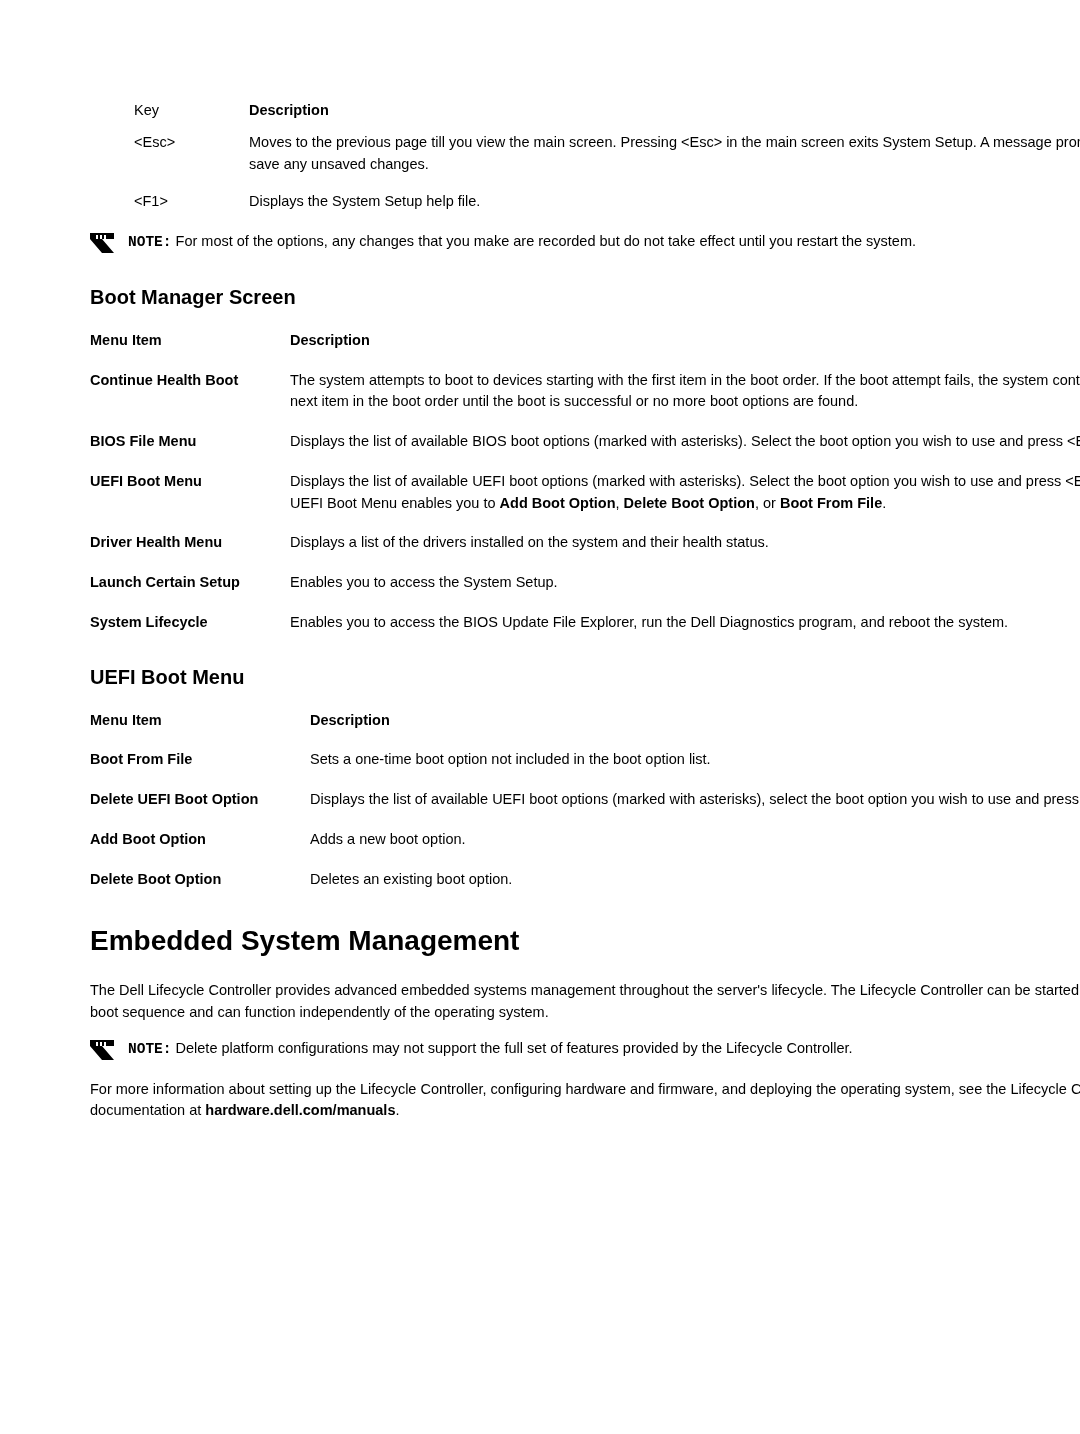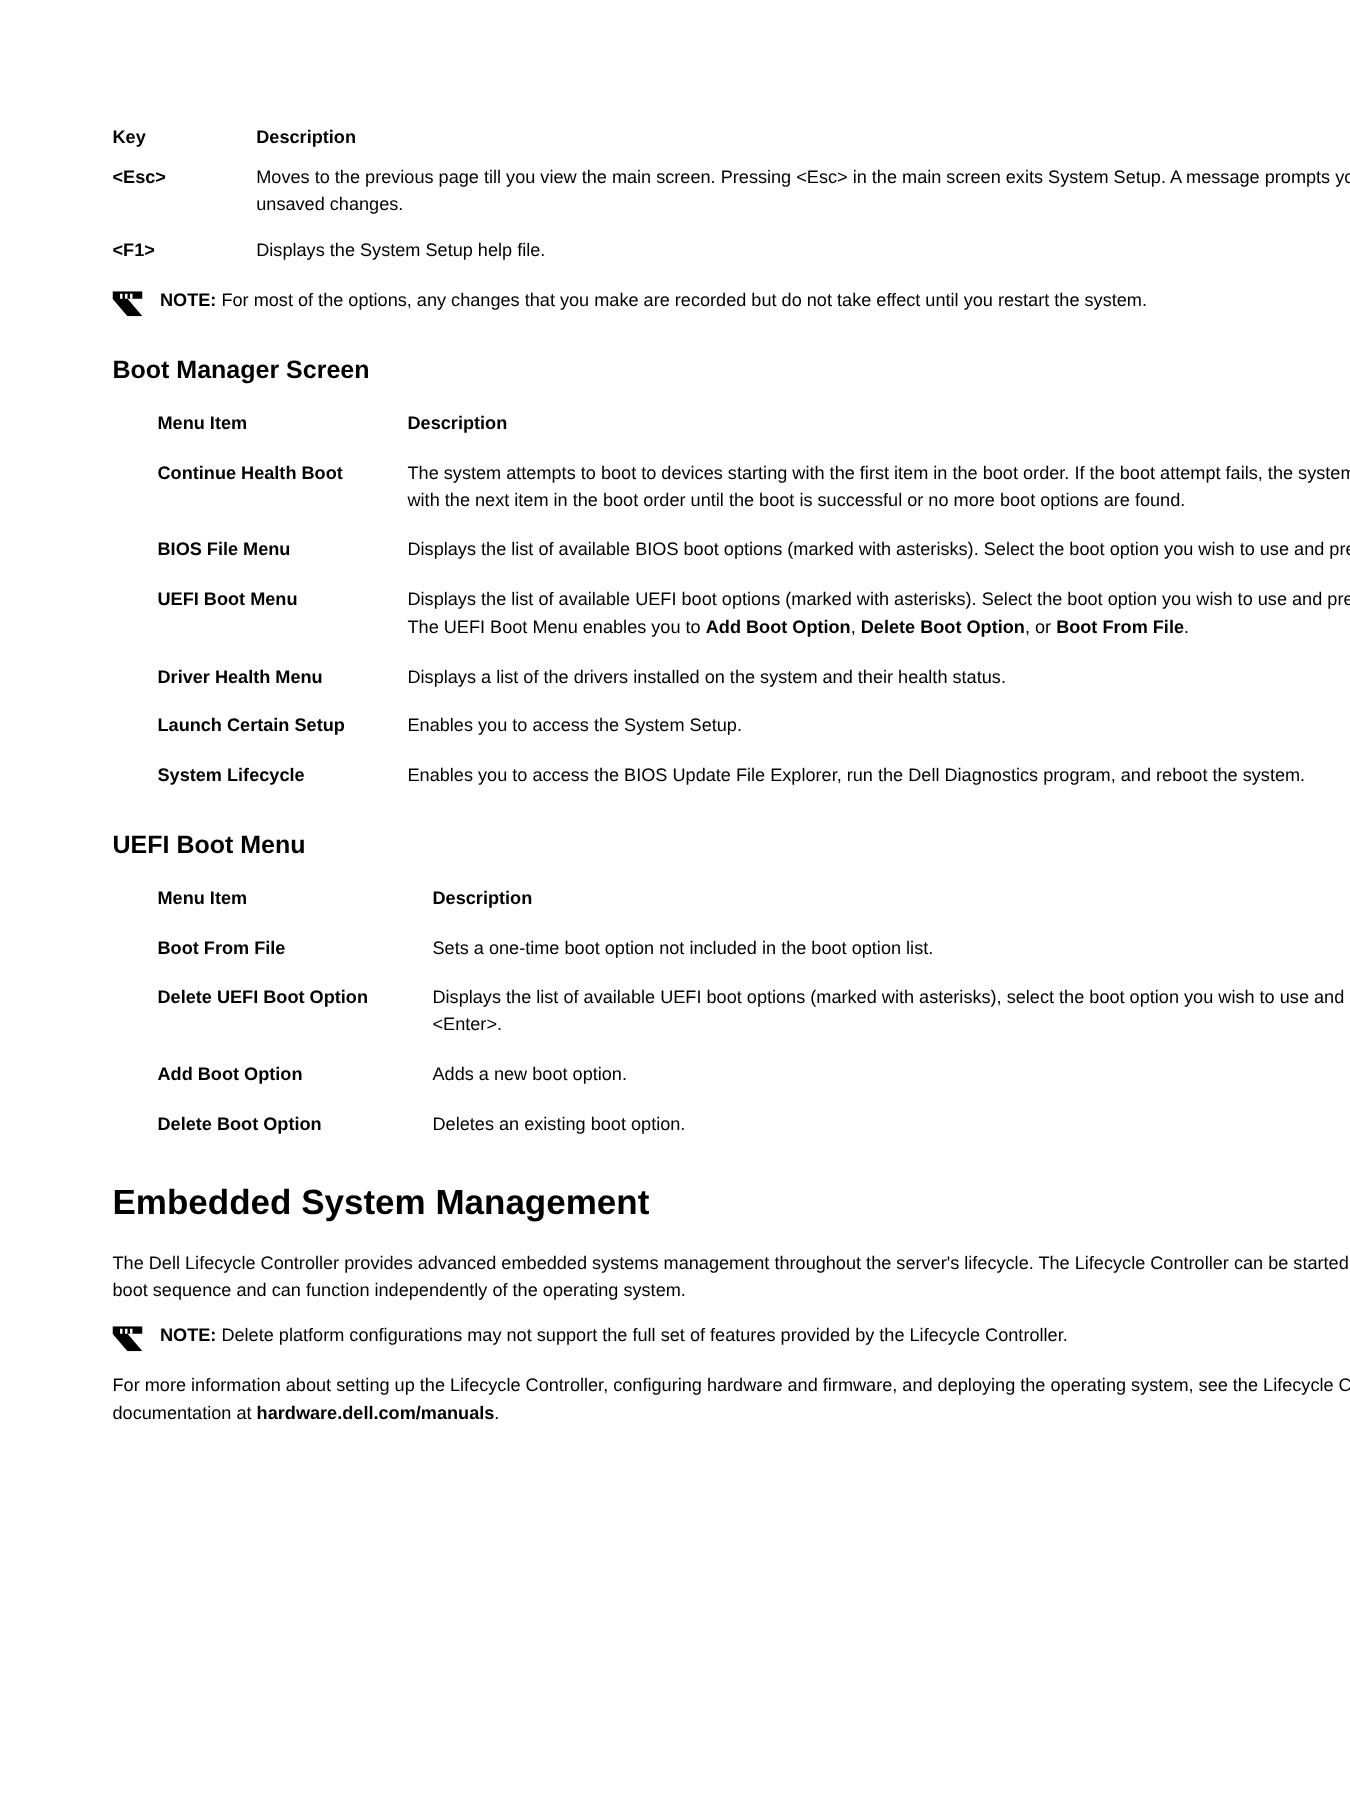--- a/index.html
+++ b/index.html
@@ -7,37 +7,37 @@
     font-family: Arial, Helvetica, sans-serif;
     font-size: 14.5px;
     color: #000;
     background: #fff;
     width: 1080px;
     padding: 100px 90px 60px 90px;
     line-height: 1.5;
   }
   .kv-table { width: 100%; margin-bottom: 18px; }
   .kv-row { display: flex; margin-bottom: 16px; }
-  .kv-key { width: 115px; flex-shrink: 0; font-weight: bold; }
+  .kv-key { width: 115px; flex-shrink: 0; font-weight: normal; margin-left: 44px; }
   .kv-desc { flex: 1; }
   .head-row { font-weight: bold; margin-bottom: 10px; }
 
   .note-block { display: flex; align-items: flex-start; gap: 14px; margin: 10px 0 18px 0; }
   .note-icon-svg {
     width: 24px; height: 20px; flex-shrink: 0; margin-top:2px;
   }
   .note-text { flex: 1; }
-  .note-label { font-weight: bold; }
+  .note-label { font-weight: bold; font-family: Liberation Mono, monospace; }
 
   h2 { font-size: 20px; font-weight: bold; margin: 28px 0 18px 0; }
   h1 { font-size: 28px; font-weight: bold; margin: 30px 0 18px 0; }
 
   .menu-table { width: 100%; }
   .menu-row { display: flex; margin-bottom: 18px; align-items: flex-start; }
-  .menu-key { width: 200px; flex-shrink: 0; font-weight: bold; padding-right: 10px; margin-left: 36px; }
+  .menu-key { width: 200px; flex-shrink: 0; font-weight: bold; padding-right: 10px; }
   .menu-desc { flex: 1; }
 
   .menu-table-2 .menu-key { width: 220px; }
 
   .bold { font-weight: bold; }
   .container { position: relative; min-height: 1434px; width: 1080px; }
 </style>
 </head>
 <body>
 

